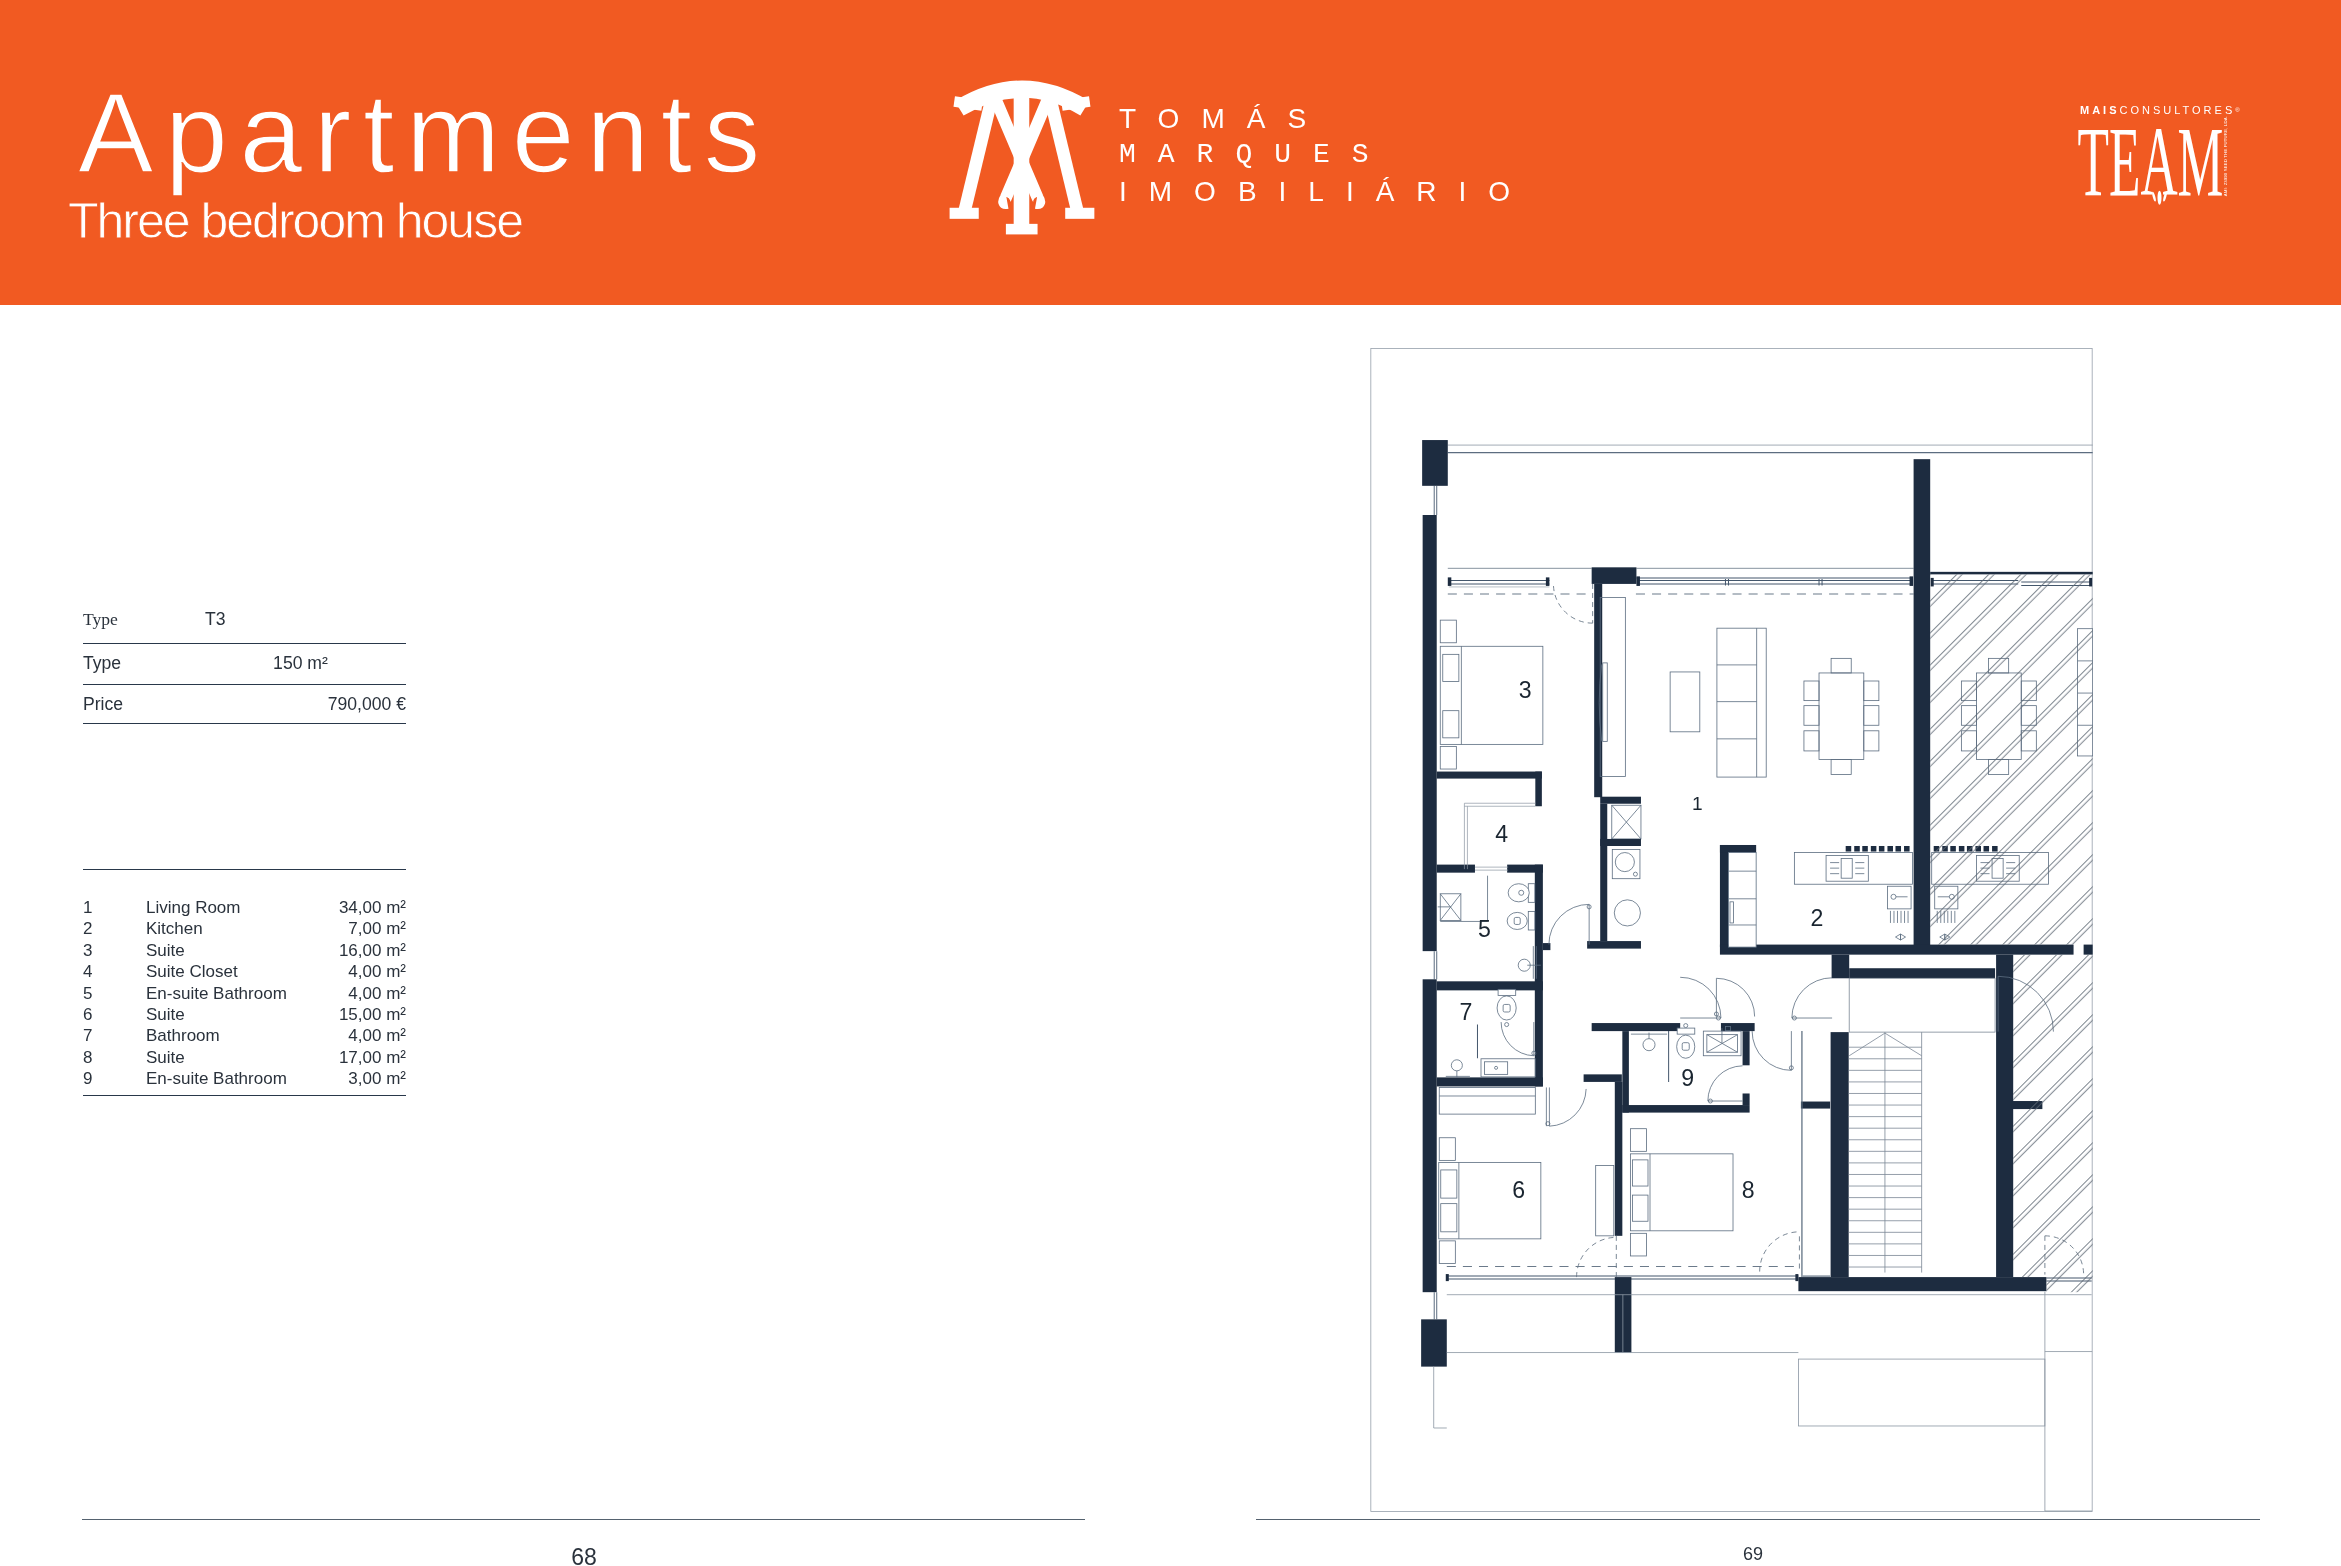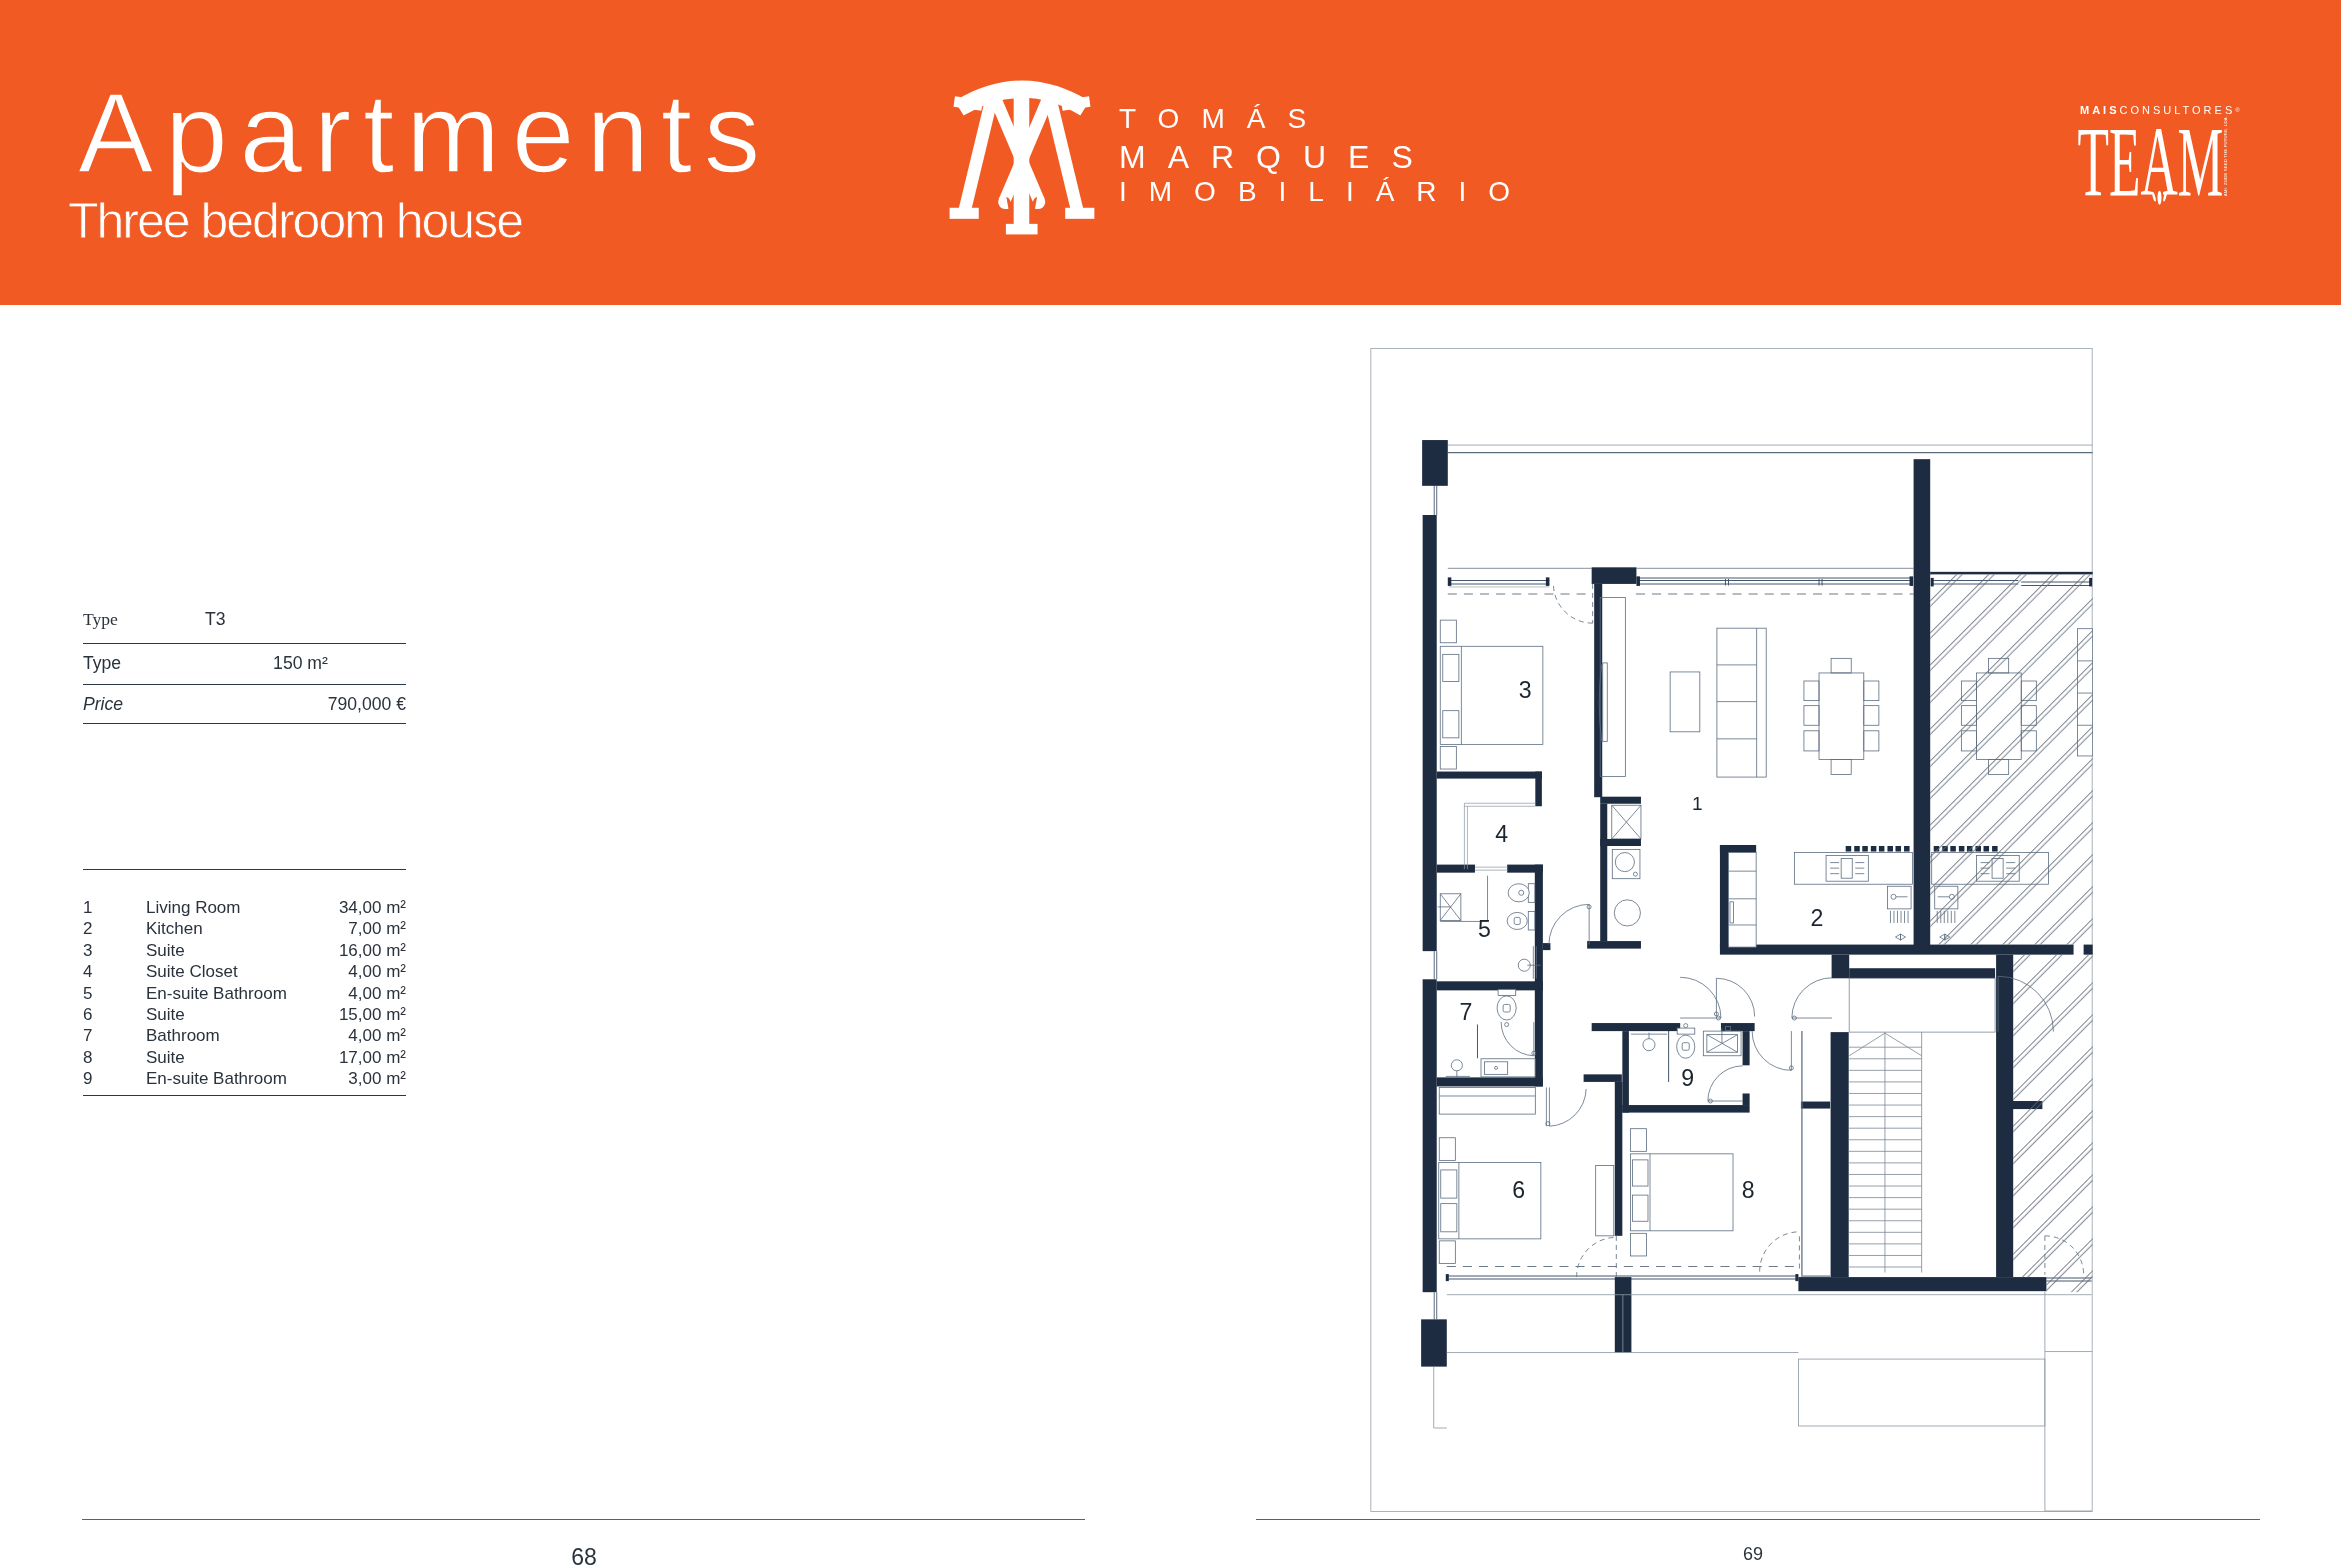--- a/index.html
+++ b/index.html
@@ -28,42 +28,42 @@
 <g fill="#ffffff">
 <rect x="1896" y="196" width="56" height="21" transform="rotate(8 1924 206)"></rect>
 <rect x="2110" y="196" width="56" height="21" transform="rotate(-8 2138 206)"></rect>
 <rect x="1887" y="414" width="58" height="22"></rect>
 <rect x="2117" y="414" width="58" height="22"></rect>
 <rect x="1999" y="446" width="63" height="21"></rect>
 </g>
 </svg>
 
 <div class="abs w" style="left:1119px;top:105px;font-size:28px;line-height:1;letter-spacing:22px;">TOMÁS</div>
-<div class="abs w" style="left:1119px;top:141px;font-size:32px;line-height:1;letter-spacing:22px;">MARQUES</div>
+<div class="abs w" style="left:1119px;top:141px;font-size:28px;line-height:1;letter-spacing:22px;font-family:Liberation Mono, monospace;">MARQUES</div>
 <div class="abs w" style="left:1119px;top:178px;font-size:28px;line-height:1;letter-spacing:22px;">IMOBILIÁRIO</div>
 
 <div class="abs w" style="left:2080px;top:105px;font-size:11px;line-height:1;letter-spacing:3px;"><b>MAIS</b>CONSULTORES<span style="font-size:6px;vertical-align:2px;">®</span></div>
 
 <svg class="abs" style="left:2076px;top:123px;overflow:visible;" width="166" height="86" viewBox="0 0 330 170">
 <text x="3" y="143" font-family="Liberation Serif" font-size="196" fill="#ffffff" textLength="290" lengthAdjust="spacingAndGlyphs">TEAM</text>
 <g fill="#ffffff">
 <ellipse cx="166" cy="148" rx="4" ry="14"></ellipse>
 <ellipse cx="155" cy="146" rx="2.5" ry="10" transform="rotate(-16 155 146)"></ellipse>
 <ellipse cx="177" cy="146" rx="2.5" ry="10" transform="rotate(16 177 146)"></ellipse>
 </g>
 <text x="300" y="145" font-size="8.6" fill="#ffffff" transform="rotate(-90 300 145)" font-family="Liberation Sans" letter-spacing="0.3">AMI: 23990  SEED THE FUTURE, LDA.</text>
 </svg>
 
 <div class="abs" style="left:83px;top:609px;font-size:17.6px;color:#2a323c;font-family:Liberation Serif, serif;">Type</div>
 <div class="abs" style="left:205px;top:609px;width:201px;text-align:left;font-size:17.6px;color:#2a323c;">T3</div>
 <div class="abs" style="left:83px;top:643px;width:323px;border-top:1.5px solid #29384a;"></div>
 <div class="abs" style="left:83px;top:653px;font-size:17.6px;color:#2a323c;">Type</div>
 <div class="abs" style="left:200px;top:653px;width:201px;text-align:center;font-size:17.6px;color:#2a323c;">150 m²</div>
 <div class="abs" style="left:83px;top:684px;width:323px;border-top:1.5px solid #29384a;"></div>
-<div class="abs" style="left:83px;top:694px;font-size:17.6px;color:#2a323c;font-style:italic;">Price</div>
+<div class="abs" style="left:83px;top:694px;font-size:17.6px;color:#2a323c;">Price</div>
 <div class="abs" style="left:205px;top:694px;width:201px;text-align:right;font-size:17.6px;color:#2a323c;">790,000 €</div>
 <div class="abs" style="left:83px;top:723px;width:323px;border-top:1.5px solid #29384a;"></div>
 
 <div class="abs" style="left:83px;top:869px;width:323px;border-top:1.5px solid #29384a;"></div>
 <div class="abs" style="left:83px;top:1095px;width:323px;border-top:1.5px solid #29384a;"></div>
 <div class="abs" style="left:83px;top:897px;font-size:17px;line-height:21.4px;color:#2a323c;">1<br>2<br>3<br>4<br>5<br>6<br>7<br>8<br>9</div>
 <div class="abs" style="left:146px;top:897px;font-size:17px;line-height:21.4px;color:#2a323c;">Living Room<br>Kitchen<br>Suite<br>Suite Closet<br>En-suite Bathroom<br>Suite<br>Bathroom<br>Suite<br>En-suite Bathroom</div>
 <div class="abs" style="left:205px;top:897px;width:201px;text-align:right;font-size:17px;line-height:21.4px;color:#2a323c;">34,00 m²<br>7,00 m²<br>16,00 m²<br>4,00 m²<br>4,00 m²<br>15,00 m²<br>4,00 m²<br>17,00 m²<br>3,00 m²</div>
 
 <div class="abs" style="left:82px;top:1519px;width:1003px;border-top:1px solid #55626f;"></div>

